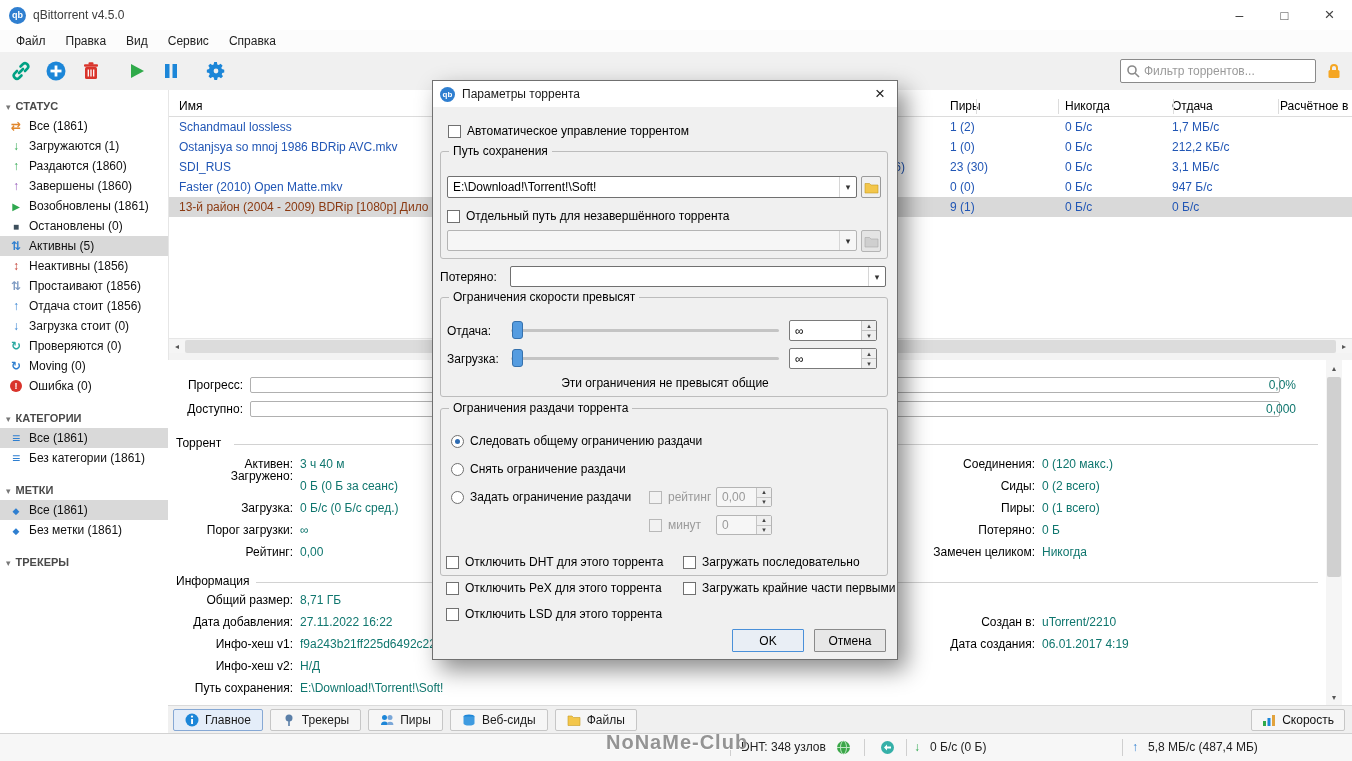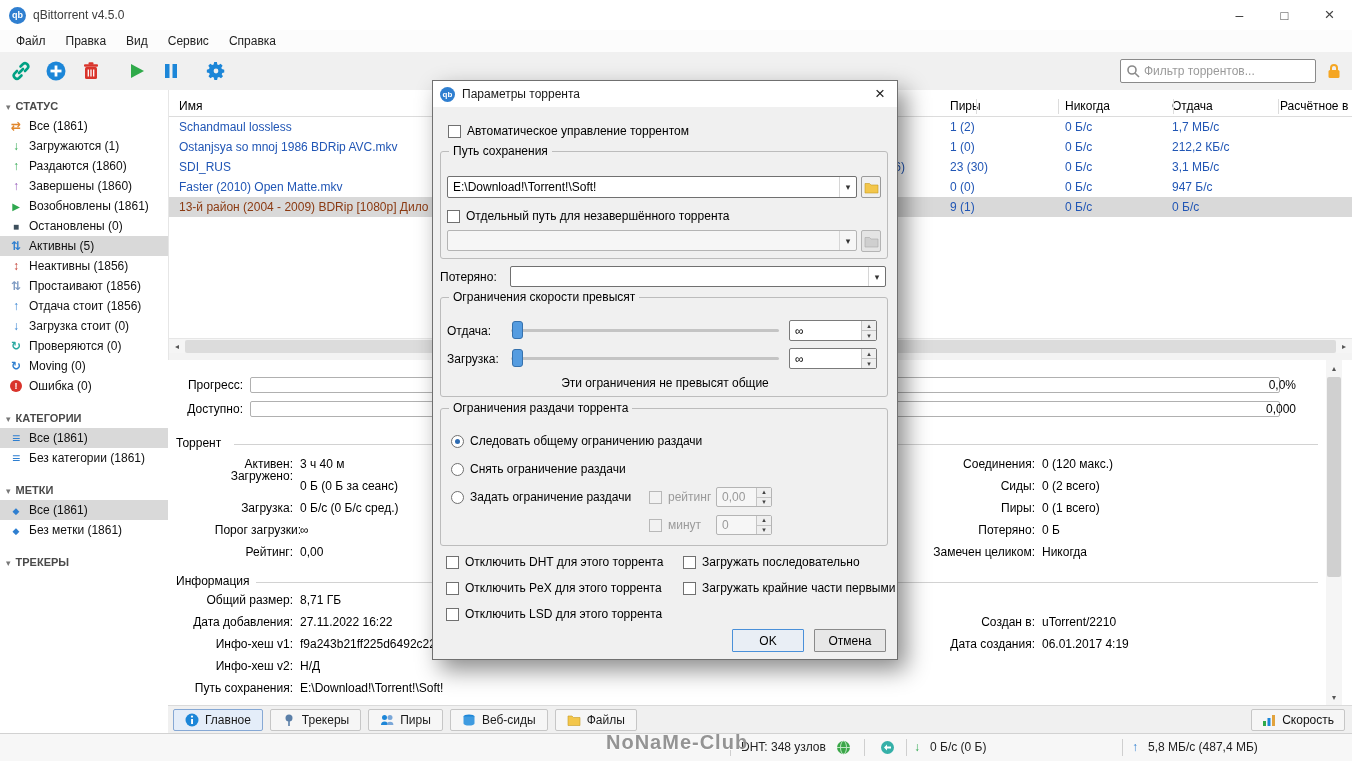--- a/index.html
+++ b/index.html
@@ -80,21 +80,21 @@
   .icon-right::before{content:"\25B8"}
   .icon-up::before{content:"\25B4"}
   .icon-dn::before{content:"\25BE"}
   .hs-thumb{position:absolute;left:16px;right:16px;top:1px;height:13px;background:#dcdcdc;border-radius:2px}
 
   .splitter{position:absolute;left:169px;right:0;top:353px;height:7px;background:#f3f3f3}
 
   
   .details{position:absolute;left:168px;top:360px;width:1158px;height:345px;background:#fff}
   .d-label{position:absolute;text-align:right;height:16px;line-height:16px;white-space:nowrap;color:#000}
-  .d-value{position:absolute;height:16px;line-height:16px;white-space:nowrap;color:#000000}
+  .d-value{position:absolute;height:16px;line-height:16px;white-space:nowrap;color:#0f766e}
   .pbar{position:absolute;height:16px;background:#fff;border:1px solid #b0b0b0;border-radius:2px}
   .d-sec{position:absolute;height:15px;line-height:15px;color:#000}
   .d-line{position:absolute;height:1px;background:#d2d2d2}
   .v-scroll{position:absolute;right:10px;top:360px;width:16px;height:345px;background:#f5f5f5}
   .vs-btn{position:absolute;left:0;width:16px;height:16px;color:#555;font-size:8px;display:flex;align-items:center;justify-content:center}
   .vs-thumb{position:absolute;left:1px;width:14px;top:17px;height:200px;background:#d0d0d0;border-radius:2px}
 
   
   .tabbar{position:absolute;left:168px;right:0;top:705px;height:28px;background:#f0f0f0;border-top:1px solid #dadada;display:flex;align-items:center;padding-left:5px;gap:7px}
   .tab{height:22px;display:flex;align-items:center;gap:6px;padding:0 11px;border:1px solid #c6c6c6;border-radius:2px;background:#f6f6f6;color:#1a1a1a;white-space:nowrap}
@@ -398,21 +398,21 @@
 
     <span class="d-sec" style="left:8px;top:76px">Торрент</span>
     <div class="d-line" style="left:66px;top:84px;right:8px"></div>
 
     <span class="d-label" style="left:0;top:96px;width:125px">Активен:</span>
     <span class="d-value" style="left:132px;top:96px">3 ч 40 м</span>
     <span class="d-label" style="left:0;top:108px;width:125px">Загружено:</span>
     <span class="d-value" style="left:132px;top:118px">0 Б (0 Б за сеанс)</span>
     <span class="d-label" style="left:0;top:140px;width:125px">Загрузка:</span>
     <span class="d-value" style="left:132px;top:140px">0 Б/с (0 Б/с сред.)</span>
-    <span class="d-label" style="left:8px;top:162px;width:125px">Порог загрузки:</span>
+    <span class="d-label" style="left:0;top:162px;width:125px">Порог загрузки:</span>
     <span class="d-value" style="left:132px;top:162px">∞</span>
     <span class="d-label" style="left:0;top:184px;width:125px">Рейтинг:</span>
     <span class="d-value" style="left:132px;top:184px">0,00</span>
 
     <span class="d-label" style="left:640px;top:96px;width:227px">Соединения:</span>
     <span class="d-value" style="left:874px;top:96px">0 (120 макс.)</span>
     <span class="d-label" style="left:640px;top:118px;width:227px">Сиды:</span>
     <span class="d-value" style="left:874px;top:118px">0 (2 всего)</span>
     <span class="d-label" style="left:640px;top:140px;width:227px">Пиры:</span>
     <span class="d-value" style="left:874px;top:140px">0 (1 всего)</span>
@@ -591,21 +591,21 @@
         <div class="spin" style="left:348px;top:50px;width:88px;height:21px">
           <span class="val">∞</span>
           <span class="btns">
               <span class="sb icon-up"></span>
               <span class="sb icon-dn"></span>
             </span>
         </div>
         <span class="note" style="left:0;top:78px;width:448px">Эти ограничения не превысят общие</span>
       </div>
 
-      <div class="group" style="left:7px;top:301px;width:448px;height:138px">
+      <div class="group" style="left:7px;top:301px;width:448px;height:168px">
         <span class="legend">Ограничения раздачи торрента</span>
         <label class="radio" style="left:10px;top:24px">
           <span class="rb on"></span>
           <span>Следовать общему ограничению раздачи</span>
         </label>
         <label class="radio" style="left:10px;top:52px">
           <span class="rb"></span>
           <span>Снять ограничение раздачи</span>
         </label>
         <label class="radio" style="left:10px;top:80px">

